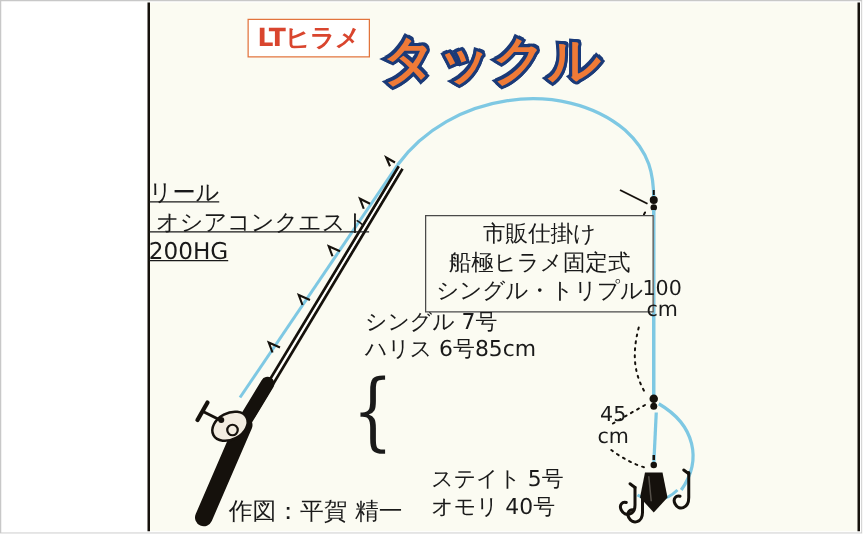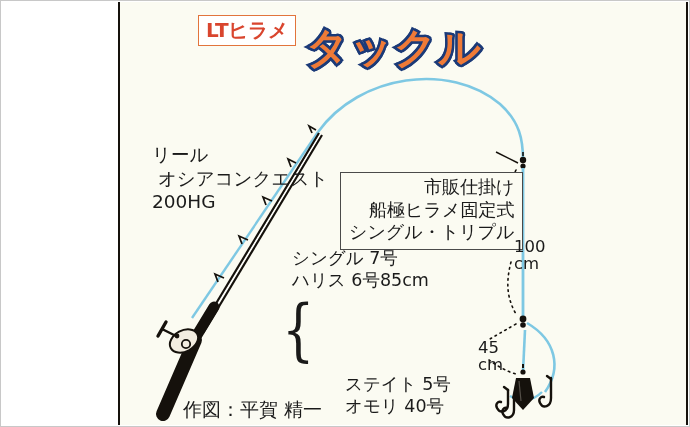--- a/index.html
+++ b/index.html
@@ -98,25 +98,25 @@
     line-height: 1.28;
     white-space: pre;
     font-family: "DejaVu Sans", "Liberation Sans", sans-serif;
   }
   .lbl.small {
     font-size: 17.5px;
   }
   .lbl.tiny {
     font-size: 16.5px;
     line-height: 1.05;
-    margin-top: 16px;
+    text-align: center;
   }
 
   #rod-label   { left: 136px; top: 58px; }
-  #reel-label  { left: 152px; top: 143px; }
+  #reel-label  { left: 119px; top: 143px; text-decoration: underline; }
   #line-label  { left: 136px; top: 240px; }
 
   #mikiito-label { left: 292px; top: 247px; }
   #hari-label    { left: 298px; top: 303px; }
   #sinker-label  { left: 345px; top: 373px; }
 
   #yorimodoshi-label { left: 423px; top: 130px; font-size: 17.5px; }
   #len100-label { left: 514px; top: 222px; }
   #len45-label  { left: 478px; top: 323px; }
 
@@ -129,21 +129,21 @@
   #spec-box {
     position: absolute;
     left: 340px; top: 172px;
     border: 1.6px solid #4a4a4a;
     background: #fbfbf2;
     padding: 3px 8px 5px 8px;
     color: #1a1a1a;
     font-size: 18px;
     line-height: 1.26;
     white-space: pre;
-    text-align: right;
+    text-align: center;
     font-family: Liberation Serif, serif;
   }
 
   
   #brace {
     position: absolute;
     left: 282px; top: 296px;
     font-size: 68px;
     line-height: 1;
     color: #1a1a1a;

